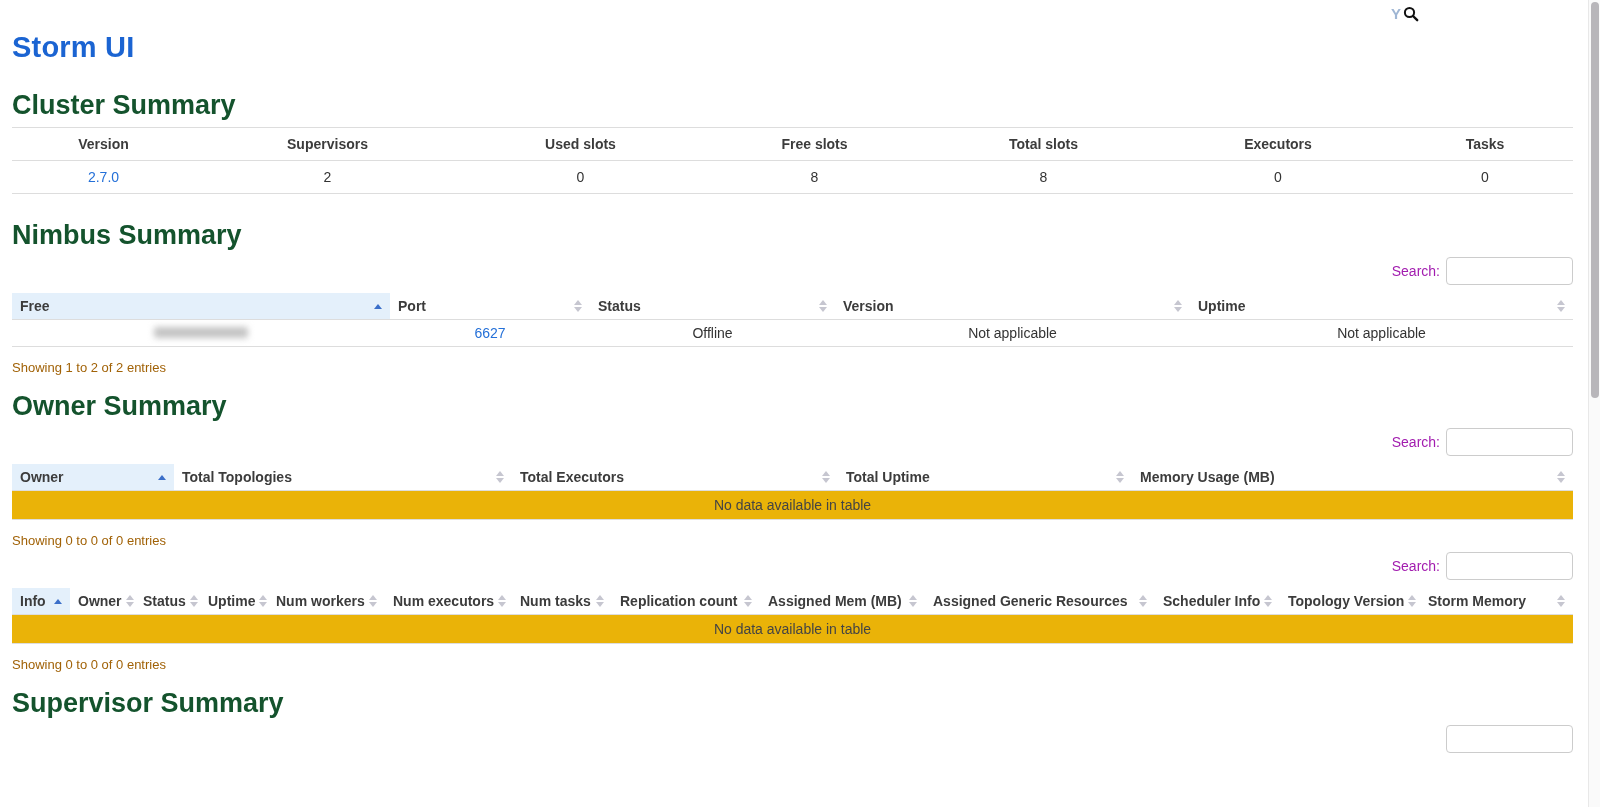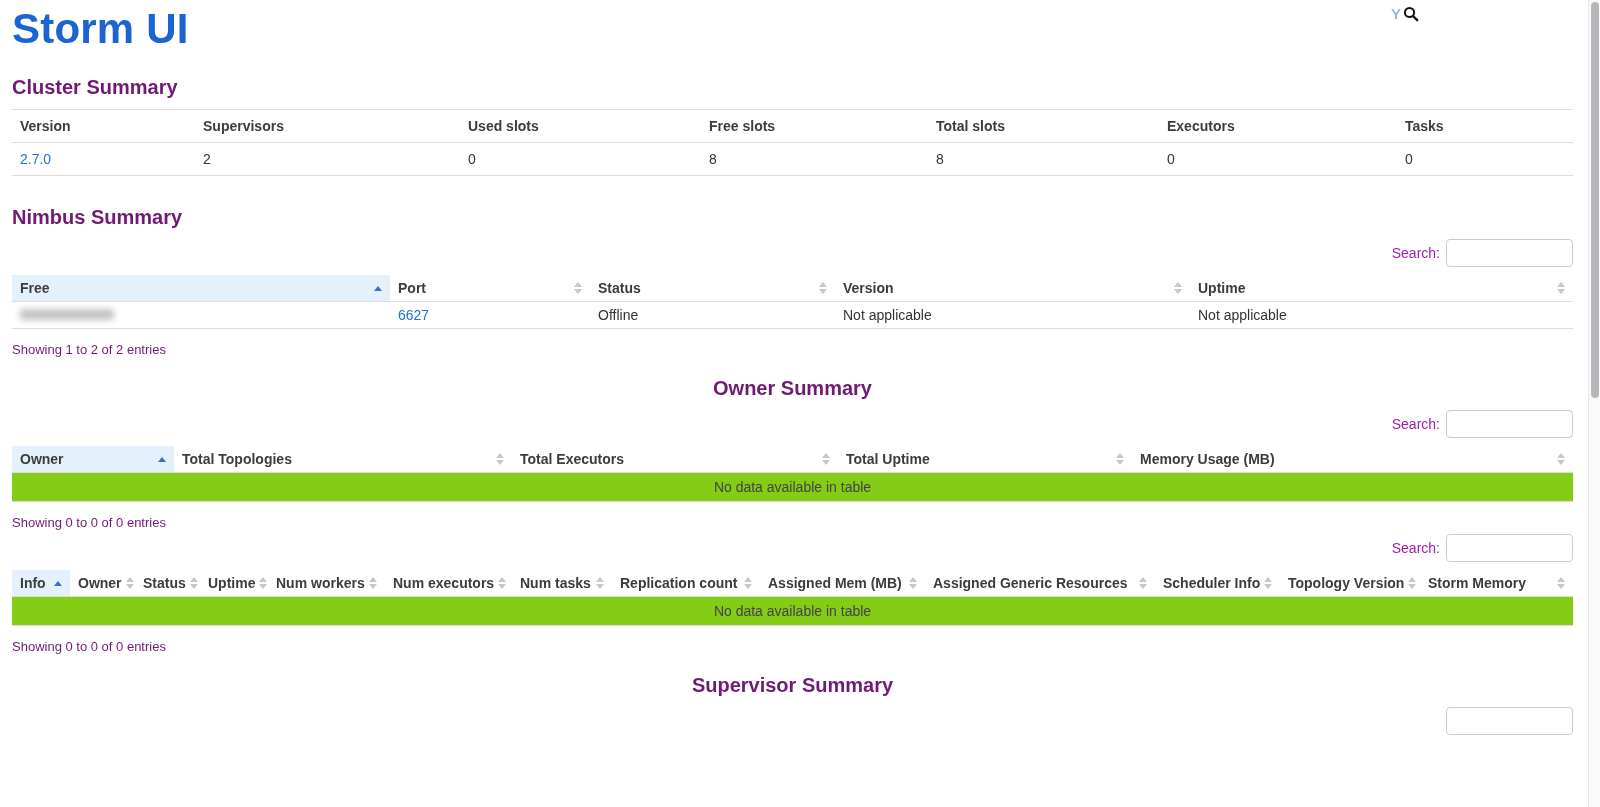--- a/index.html
+++ b/index.html
@@ -5,51 +5,51 @@
   * { box-sizing: border-box; }
   html,body { margin:0; padding:0; }
   body {
     width:1600px; height:807px; overflow:hidden; position:relative;
     background:#fff; color:#333;
     font-family:"Liberation Sans", sans-serif; font-size:14px;
   }
   .page { position:absolute; left:12px; top:0; width:1561px; }
 
   h1.app-title {
-    margin:12px 0 0 0; font-size:42px; line-height:34px; font-weight:bold;
+    margin:30px 0 0 0; font-size:29px; line-height:34px; font-weight:bold;
     color:#1b64d2; letter-spacing:0.2px;
   }
   h2.section-heading {
-    font-size:20px; line-height:31px; font-weight:bold; color:#701a75;
+    font-size:27px; line-height:31px; font-weight:bold; color:#14532d;
     margin:24px 0 6px 0;
   }
   h2.mt-lg { margin-top:26px; }
-  h2.mt-md { margin-top:16px;text-align:center; }
+  h2.mt-md { margin-top:16px; }
 
   
   table { width:100%; border-collapse:collapse; table-layout:fixed; }
-  th, td { text-align:left; padding:5px 8px; border-bottom:1px solid #ddd;
+  th, td { text-align:center; padding:5px 8px; border-bottom:1px solid #ddd;
            overflow:hidden; white-space:nowrap; text-overflow:ellipsis; }
   th { font-weight:bold; color:#3c3c3c; cursor:pointer; }
   .cluster-table th, .cluster-table td { padding:8px 8px; }
   .cluster-table thead th { border-top:1px solid #ddd; }
   th.sorted-asc { background:#e4f0fb; }
   .th-inner { display:flex; align-items:center; justify-content:space-between; }
   .tri { display:block; width:0; height:0;
          border-left:4px solid transparent; border-right:4px solid transparent; }
   .tri-up   { border-bottom:5px solid #3b6fc9; }
   .sort-both .tri-up { border-bottom-color:#c6c6d0; margin-bottom:2px; }
   .tri-down { border-top:5px solid #c6c6d0; }
   .sort { margin-left:4px; flex:0 0 auto; }
 
   a.tbl-link { color:#2470d8; text-decoration:none; }
 
-  .empty-row td { background:#84cc16; text-align:center; color:#444; padding:6px 8px; }
-
-  .showing { font-size:13px; line-height:15px; color:#701a75; margin:13px 0 0 0; }
+  .empty-row td { background:#eab308; text-align:center; color:#444; padding:6px 8px; }
+
+  .showing { font-size:13px; line-height:15px; color:#a16207; margin:13px 0 0 0; }
 
   
   .search-row { display:flex; justify-content:flex-end; align-items:center;
                 margin:4px 0 8px 0; height:28px; }
   .search-row label { margin-right:6px; color:#a21caf; }
   .search-input { width:127px; height:28px; border:1px solid #ccc; border-radius:4px;
                   padding:2px 6px; font-family:"Liberation Sans",sans-serif;
                   font-size:13px; outline:none; }
 
   

